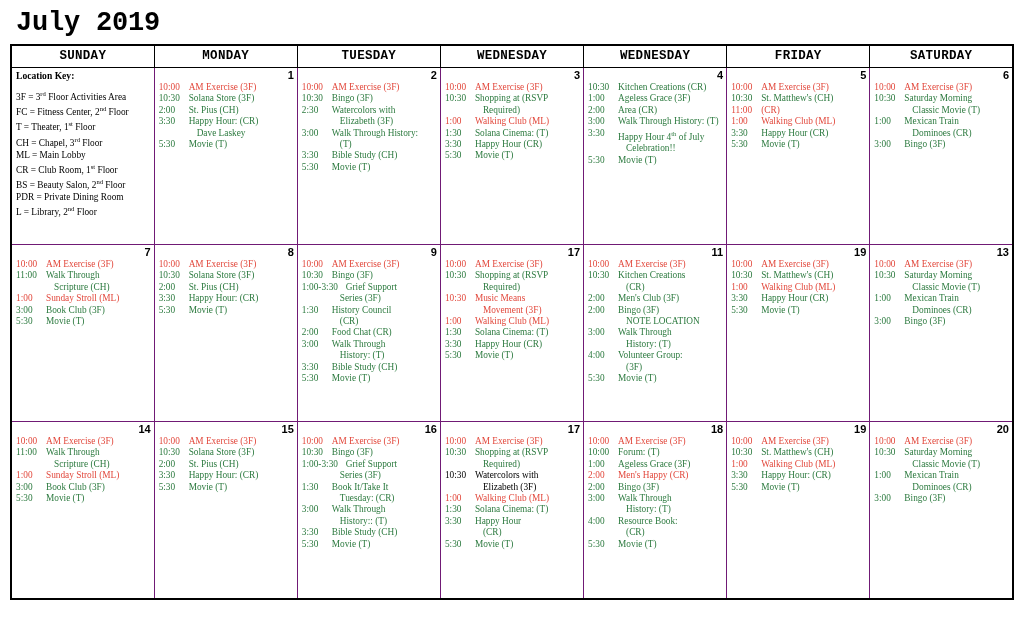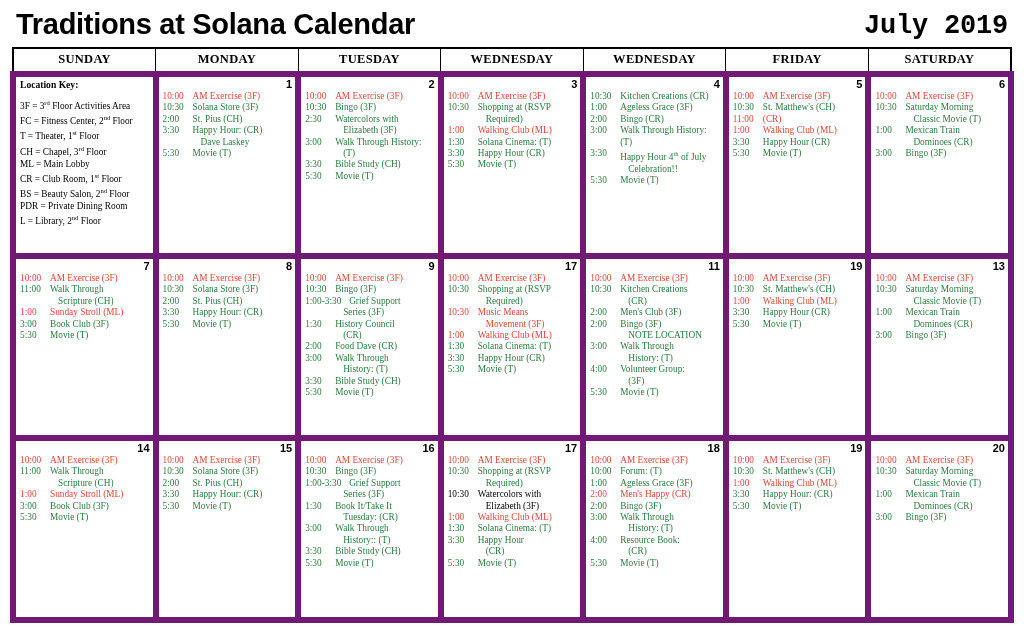--- a/index.html
+++ b/index.html
@@ -40,30 +40,30 @@
     letter-spacing: -0.2px;
   }
   table.cal {
     border-collapse: collapse;
     width: 1004px;
     table-layout: fixed;
     border: 2px solid #000;
   }
   table.cal th {
     border: 1px solid #000;
-    font-family: Liberation Serif, serif;
+    font-family: Liberation Mono, monospace;
     font-weight: bold;
     font-size: 12.5px;
     letter-spacing: 0.3px;
     padding: 3px 0 4px 0;
     text-align: center;
     background: #fff;
   }
   table.cal td {
-    border: 6px solid #701a75;
+    border: 1px solid #701a75;
     vertical-align: top;
     padding: 2px 3px 4px 4px;
     height: 170px;
     position: relative;
     margin-top: 26px;
   }
   .daynum {
     font-family: "Liberation Sans", sans-serif;
     font-weight: bold;
     font-size: 11px;
@@ -106,21 +106,20 @@
   }
   .keybox .kl { display: block; }
   sup { font-size: 6.6px; vertical-align: super; }
   .firstcell { padding-top: 3px; }
 </style>
 </head>
 <body>
 
 <div class="page">
   <div class="title-row">
-    <div class="cal-title">Traditions at Solana Calendar</div>
     <div class="cal-month">July 2019</div>
   </div>
 
   <table class="cal">
     <thead>
       <tr>
         <th>SUNDAY</th>
         <th>MONDAY</th>
         <th>TUESDAY</th>
         <th>WEDNESDAY</th>
@@ -250,21 +249,21 @@
               <div class="ev green">
                 <span class="t">10:30</span>
                 <span class="d">Kitchen Creations (CR)</span>
               </div>
               <div class="ev green">
                 <span class="t">1:00</span>
                 <span class="d">Ageless Grace (3F)</span>
               </div>
               <div class="ev green">
                 <span class="t">2:00</span>
-                <span class="d">Bingo (CR)</span>
+                <span class="d">Area (CR)</span>
               </div>
               <div class="ev green">
                 <span class="t">3:00</span>
                 <span class="d">Walk Through History: (T)</span>
               </div>
               <div class="ev green">
                 <span class="t">3:30</span>
                 <span class="d">Happy Hour 4<sup>th</sup> of July</span>
               </div>
               <div class="ev green cont">
@@ -413,21 +412,21 @@
               <div class="ev green">
                 <span class="t">1:30</span>
                 <span class="d">History Council</span>
               </div>
               <div class="ev green cont">
                 <span class="t"></span>
                 <span class="d ind">(CR)</span>
               </div>
               <div class="ev green">
                 <span class="t">2:00</span>
-                <span class="d">Food Dave (CR)</span>
+                <span class="d">Food Chat (CR)</span>
               </div>
               <div class="ev green">
                 <span class="t">3:00</span>
                 <span class="d">Walk Through</span>
               </div>
               <div class="ev green cont">
                 <span class="t"></span>
                 <span class="d ind">History: (T)</span>
               </div>
               <div class="ev green">

